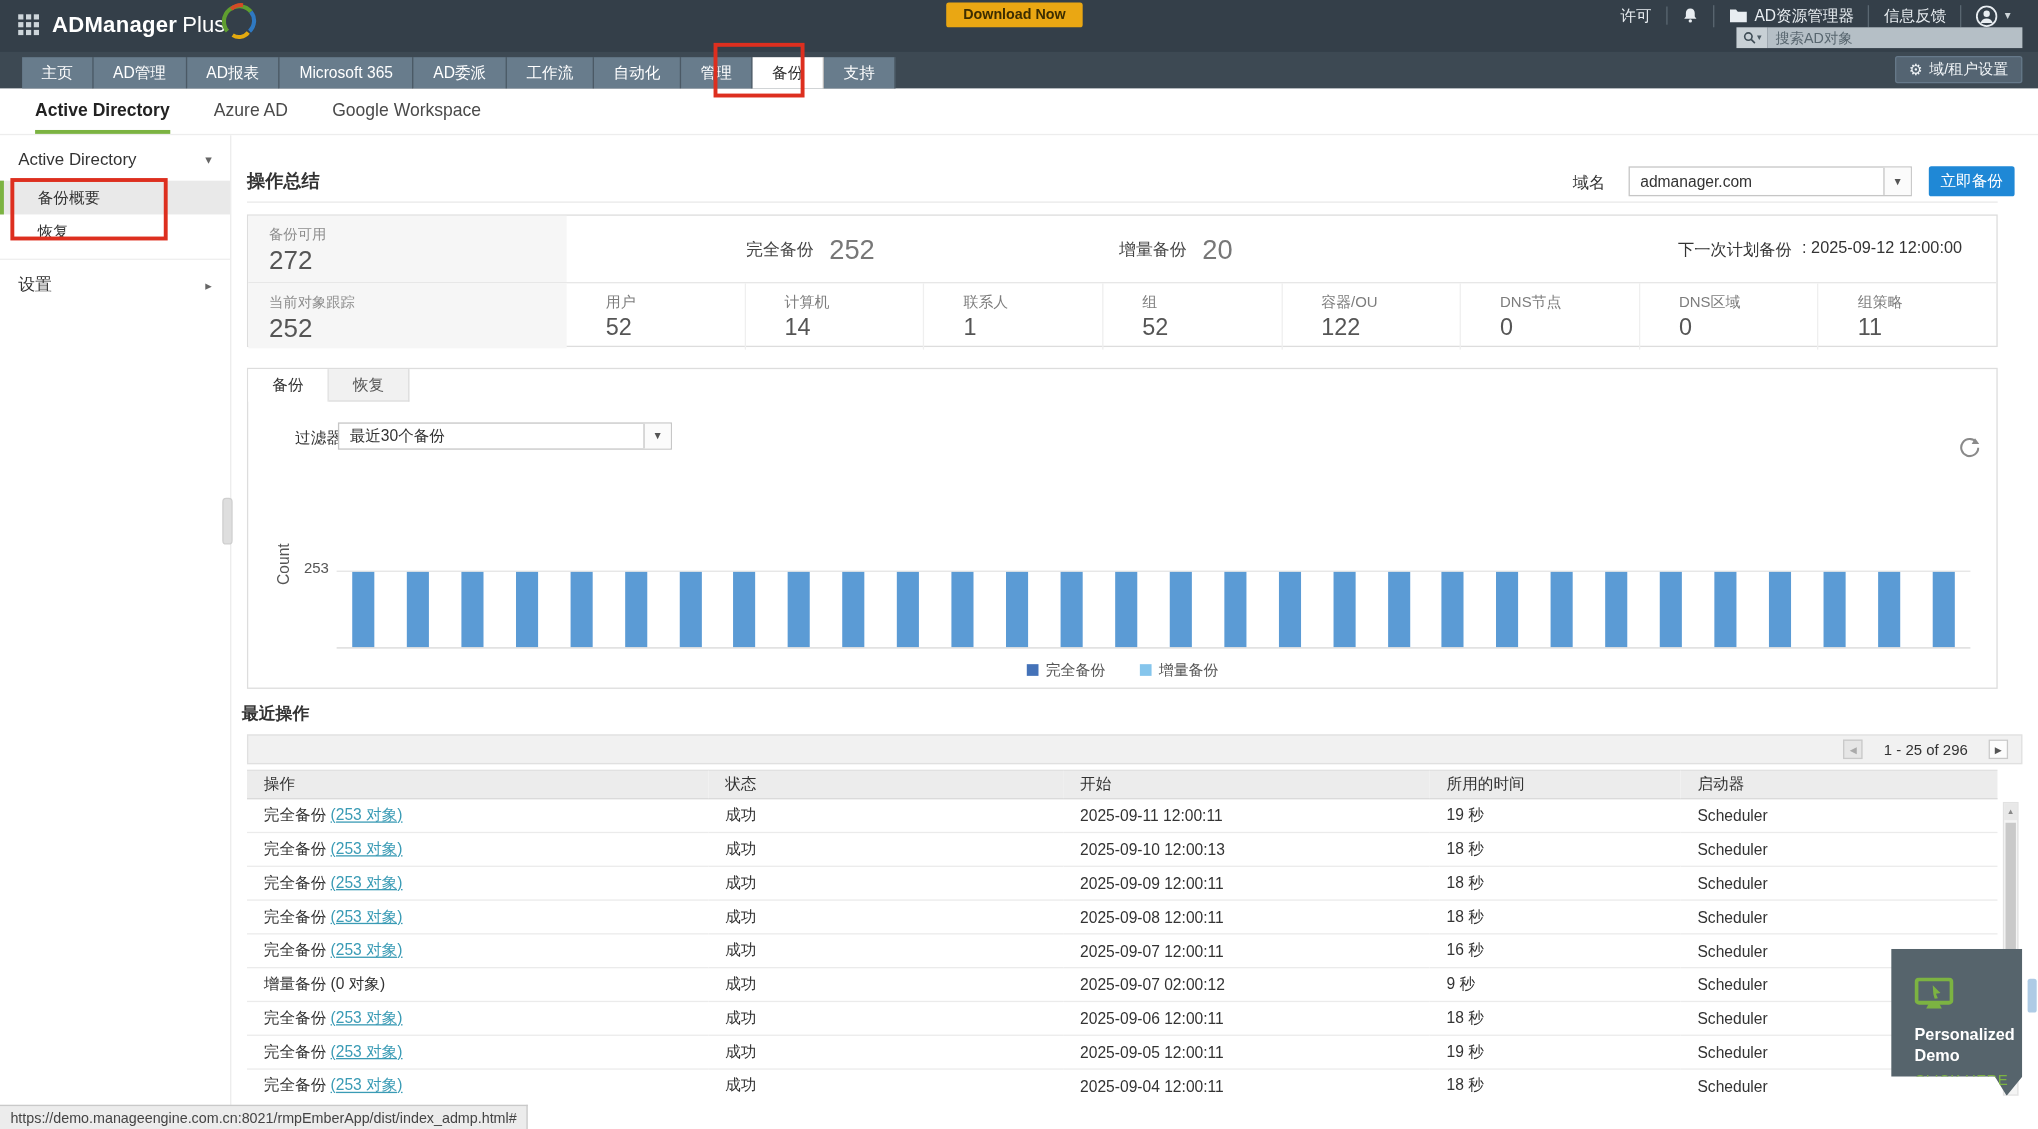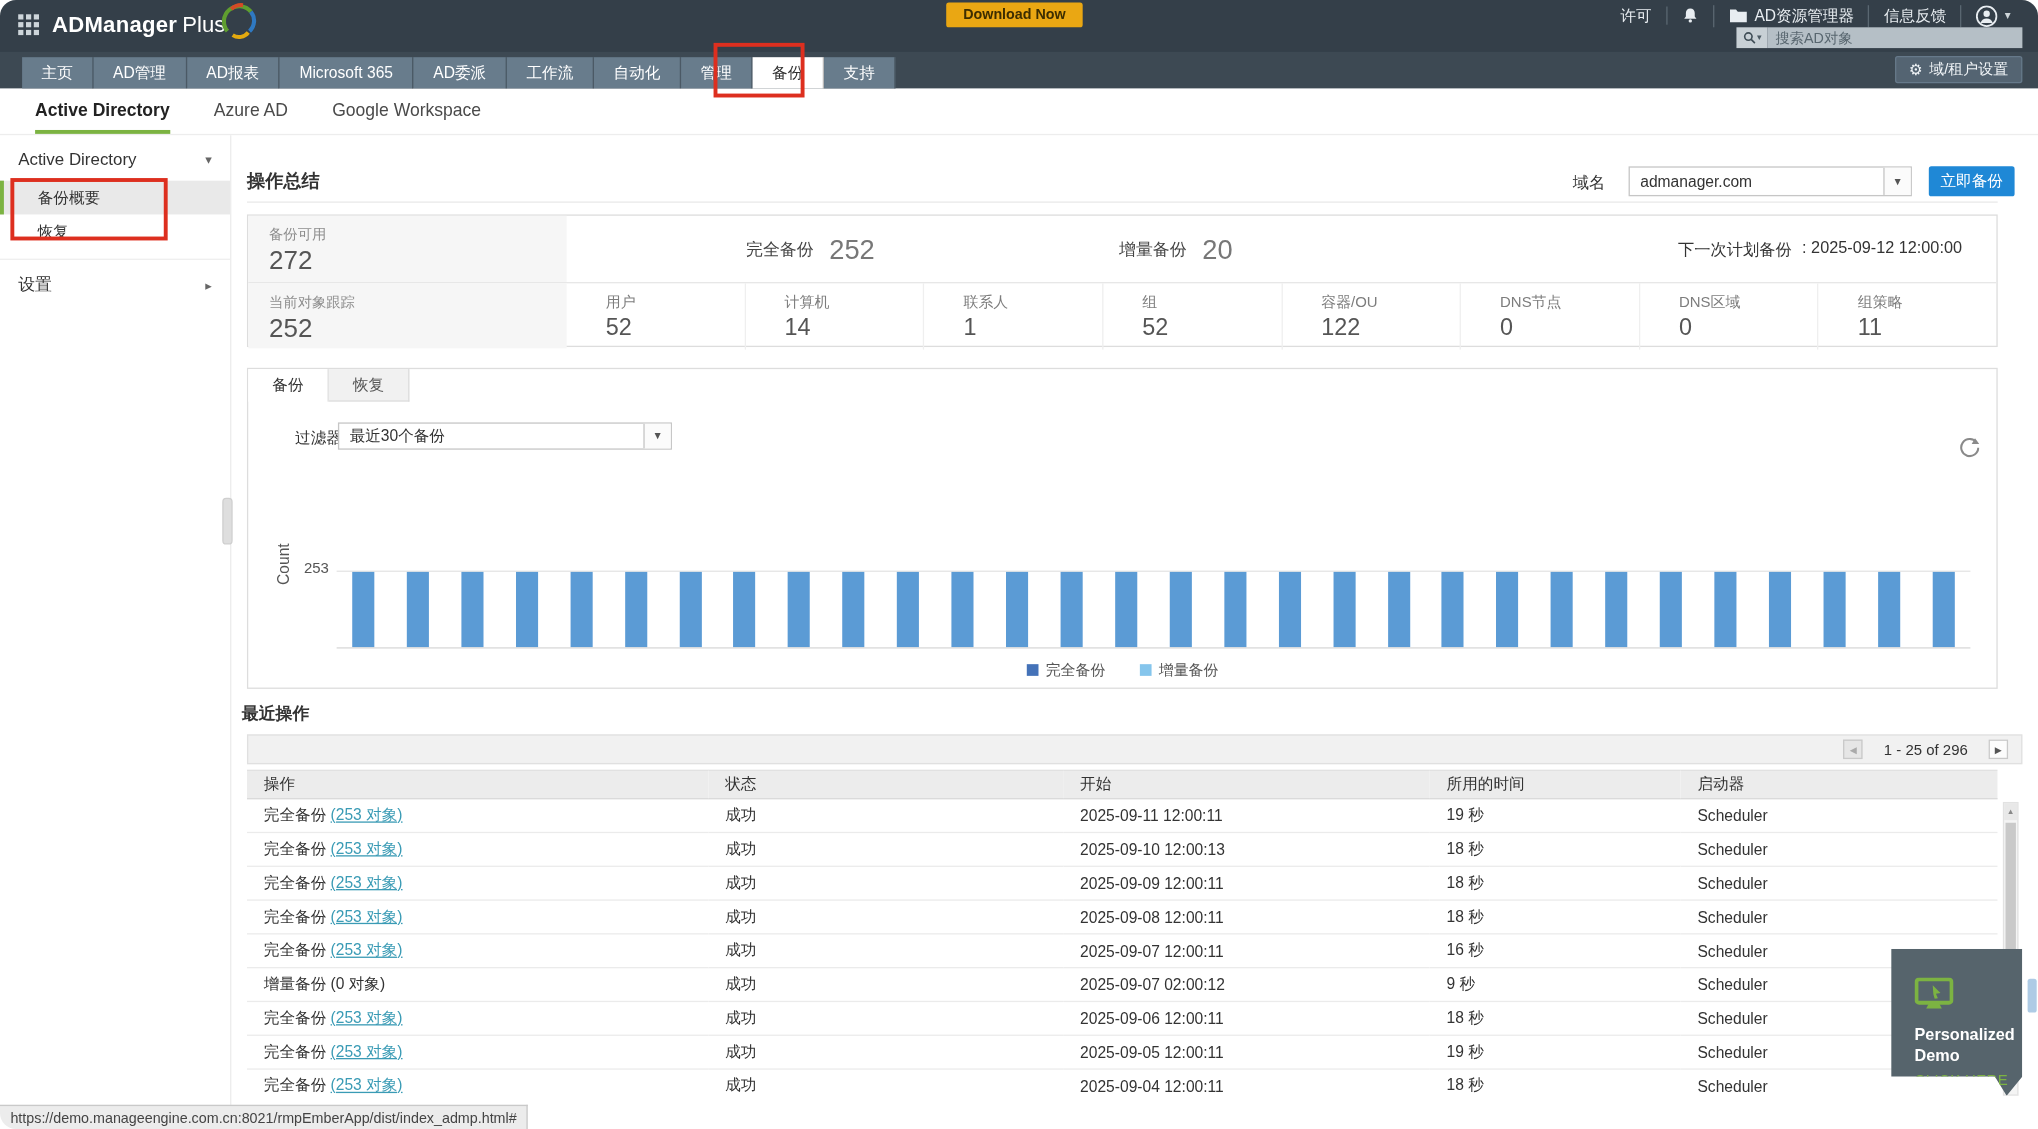--- a/index.html
+++ b/index.html
@@ -1,18 +1,18 @@
 <!DOCTYPE html>
 <html style="--header-bg: #343f49; --tabband-bg: #3d4953; --tab-bg: #687c8c; --accent-green: #7cb342; --primary-blue: #1f88d6; --bar-blue: #5b9bd5; --legend-full: #4472b8; --legend-incr: #85c5ec; --annotation-red: #dd2f1f; --link-teal: #3a9bb5; --download-yellow: #eaa713; --demo-bg: #56646c;"><head>
 <meta charset="utf-8">
 <style>
   * { margin:0; padding:0; box-sizing:border-box; }
   html,body { background:#fff; }
   body { font-family:"Liberation Sans","DejaVu Sans",sans-serif; }
-  #viewport { width:2038px; height:1129px; overflow:hidden; position:relative; background:#fff;border-radius:16px; }
+  #viewport { width:2038px; height:1129px; overflow:hidden; position:relative; background:#fff; }
   #scale { width:1568px; height:869px; transform:scale(1.29974); transform-origin:0 0; position:relative; background:#fff; }
 
   
   .hdr { height:40px; background:var(--header-bg,#343f49); position:relative; }
   .apps-grid { position:absolute; left:14px; top:11px; width:18px; height:18px;
     display:grid; grid-template-columns:repeat(3,4px); grid-template-rows:repeat(3,4px); gap:2px; cursor:pointer; }
   .apps-grid span { background:#cdd5da; }
   .logo { position:absolute; left:40px; top:8px; color:#fff; font-size:17px; display:flex; align-items:center; }
   .logo b { font-weight:bold; letter-spacing:.2px; }
   .logo i { font-style:normal; font-weight:300; margin-left:4px; }

